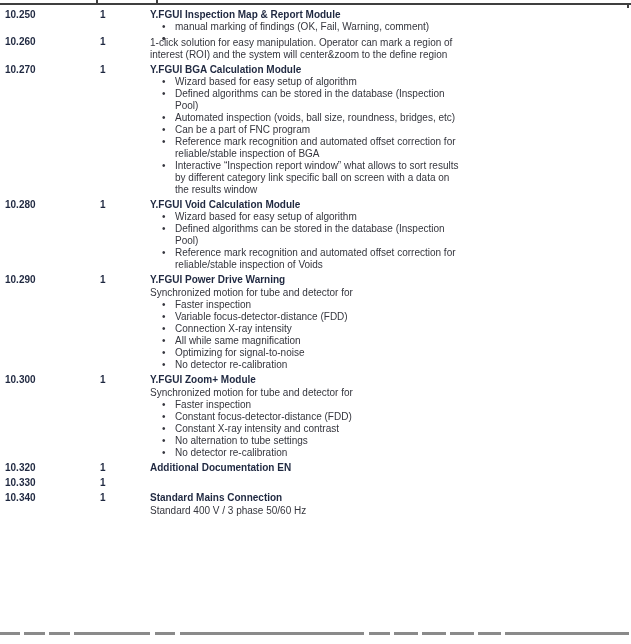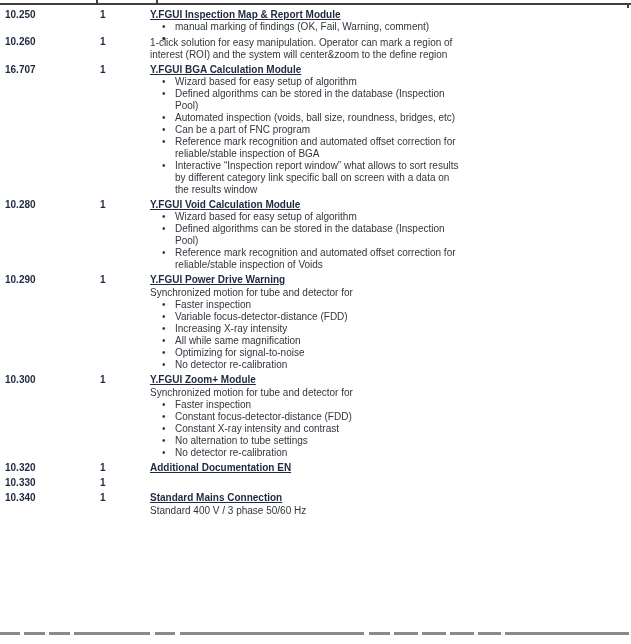--- a/index.html
+++ b/index.html
@@ -58,21 +58,20 @@
     font-weight: bold;
     color: var(--heading-color, #1f2840);
     flex-shrink: 0;
   }
   .c-desc {
     width: 316px;
   }
   .item-title {
     font-weight: bold;
     color: var(--heading-color, #1f2840);
-    text-decoration: underline;
   }
   .para {
     margin: 1px 0 0 0;
   }
   ul.bullets {
     list-style: none;
     margin: 0;
     padding: 0;
   }
   ul.bullets li {
@@ -122,21 +121,21 @@
 
   <div class="item-row">
     <div class="c-id">10.260</div>
     <div class="c-qty">1</div>
     <div class="c-desc">
     <div class="para">1-click solution for easy manipulation. Operator can mark a region of interest (ROI) and the system will center&amp;zoom to the define region</div>
         </div>
   </div>
 
   <div class="item-row">
-    <div class="c-id">16.707</div>
+    <div class="c-id">10.270</div>
     <div class="c-qty">1</div>
     <div class="c-desc">
       <div class="item-title">Y.FGUI BGA Calculation Module</div>
     <ul class="bullets">
             <li><span class="dot">•</span><span>Wizard based for easy setup of algorithm</span></li>
             <li><span class="dot">•</span><span>Defined algorithms can be stored in the database (Inspection Pool)</span></li>
             <li><span class="dot">•</span><span>Automated inspection (voids, ball size, roundness, bridges, etc)</span></li>
             <li><span class="dot">•</span><span>Can be a part of FNC program</span></li>
             <li><span class="dot">•</span><span>Reference mark recognition and automated offset correction for reliable/stable inspection of BGA</span></li>
             <li><span class="dot">•</span><span>Interactive “Inspection report window” what allows to sort results by different category link specific ball on screen with a data on the results window</span></li>
@@ -159,21 +158,21 @@
 
   <div class="item-row">
     <div class="c-id">10.290</div>
     <div class="c-qty">1</div>
     <div class="c-desc">
       <div class="item-title">Y.FGUI Power Drive Warning</div>
     <div class="para">Synchronized motion for tube and detector for</div>
           <ul class="bullets">
             <li><span class="dot">•</span><span>Faster inspection</span></li>
             <li><span class="dot">•</span><span>Variable focus-detector-distance (FDD)</span></li>
-            <li><span class="dot">•</span><span>Increasing X-ray intensity</span></li>
+            <li><span class="dot">•</span><span>Connection X-ray intensity</span></li>
             <li><span class="dot">•</span><span>All while same magnification</span></li>
             <li><span class="dot">•</span><span>Optimizing for signal-to-noise</span></li>
             <li><span class="dot">•</span><span>No detector re-calibration</span></li>
           </ul>
         </div>
   </div>
 
   <div class="item-row">
     <div class="c-id">10.300</div>
     <div class="c-qty">1</div>

